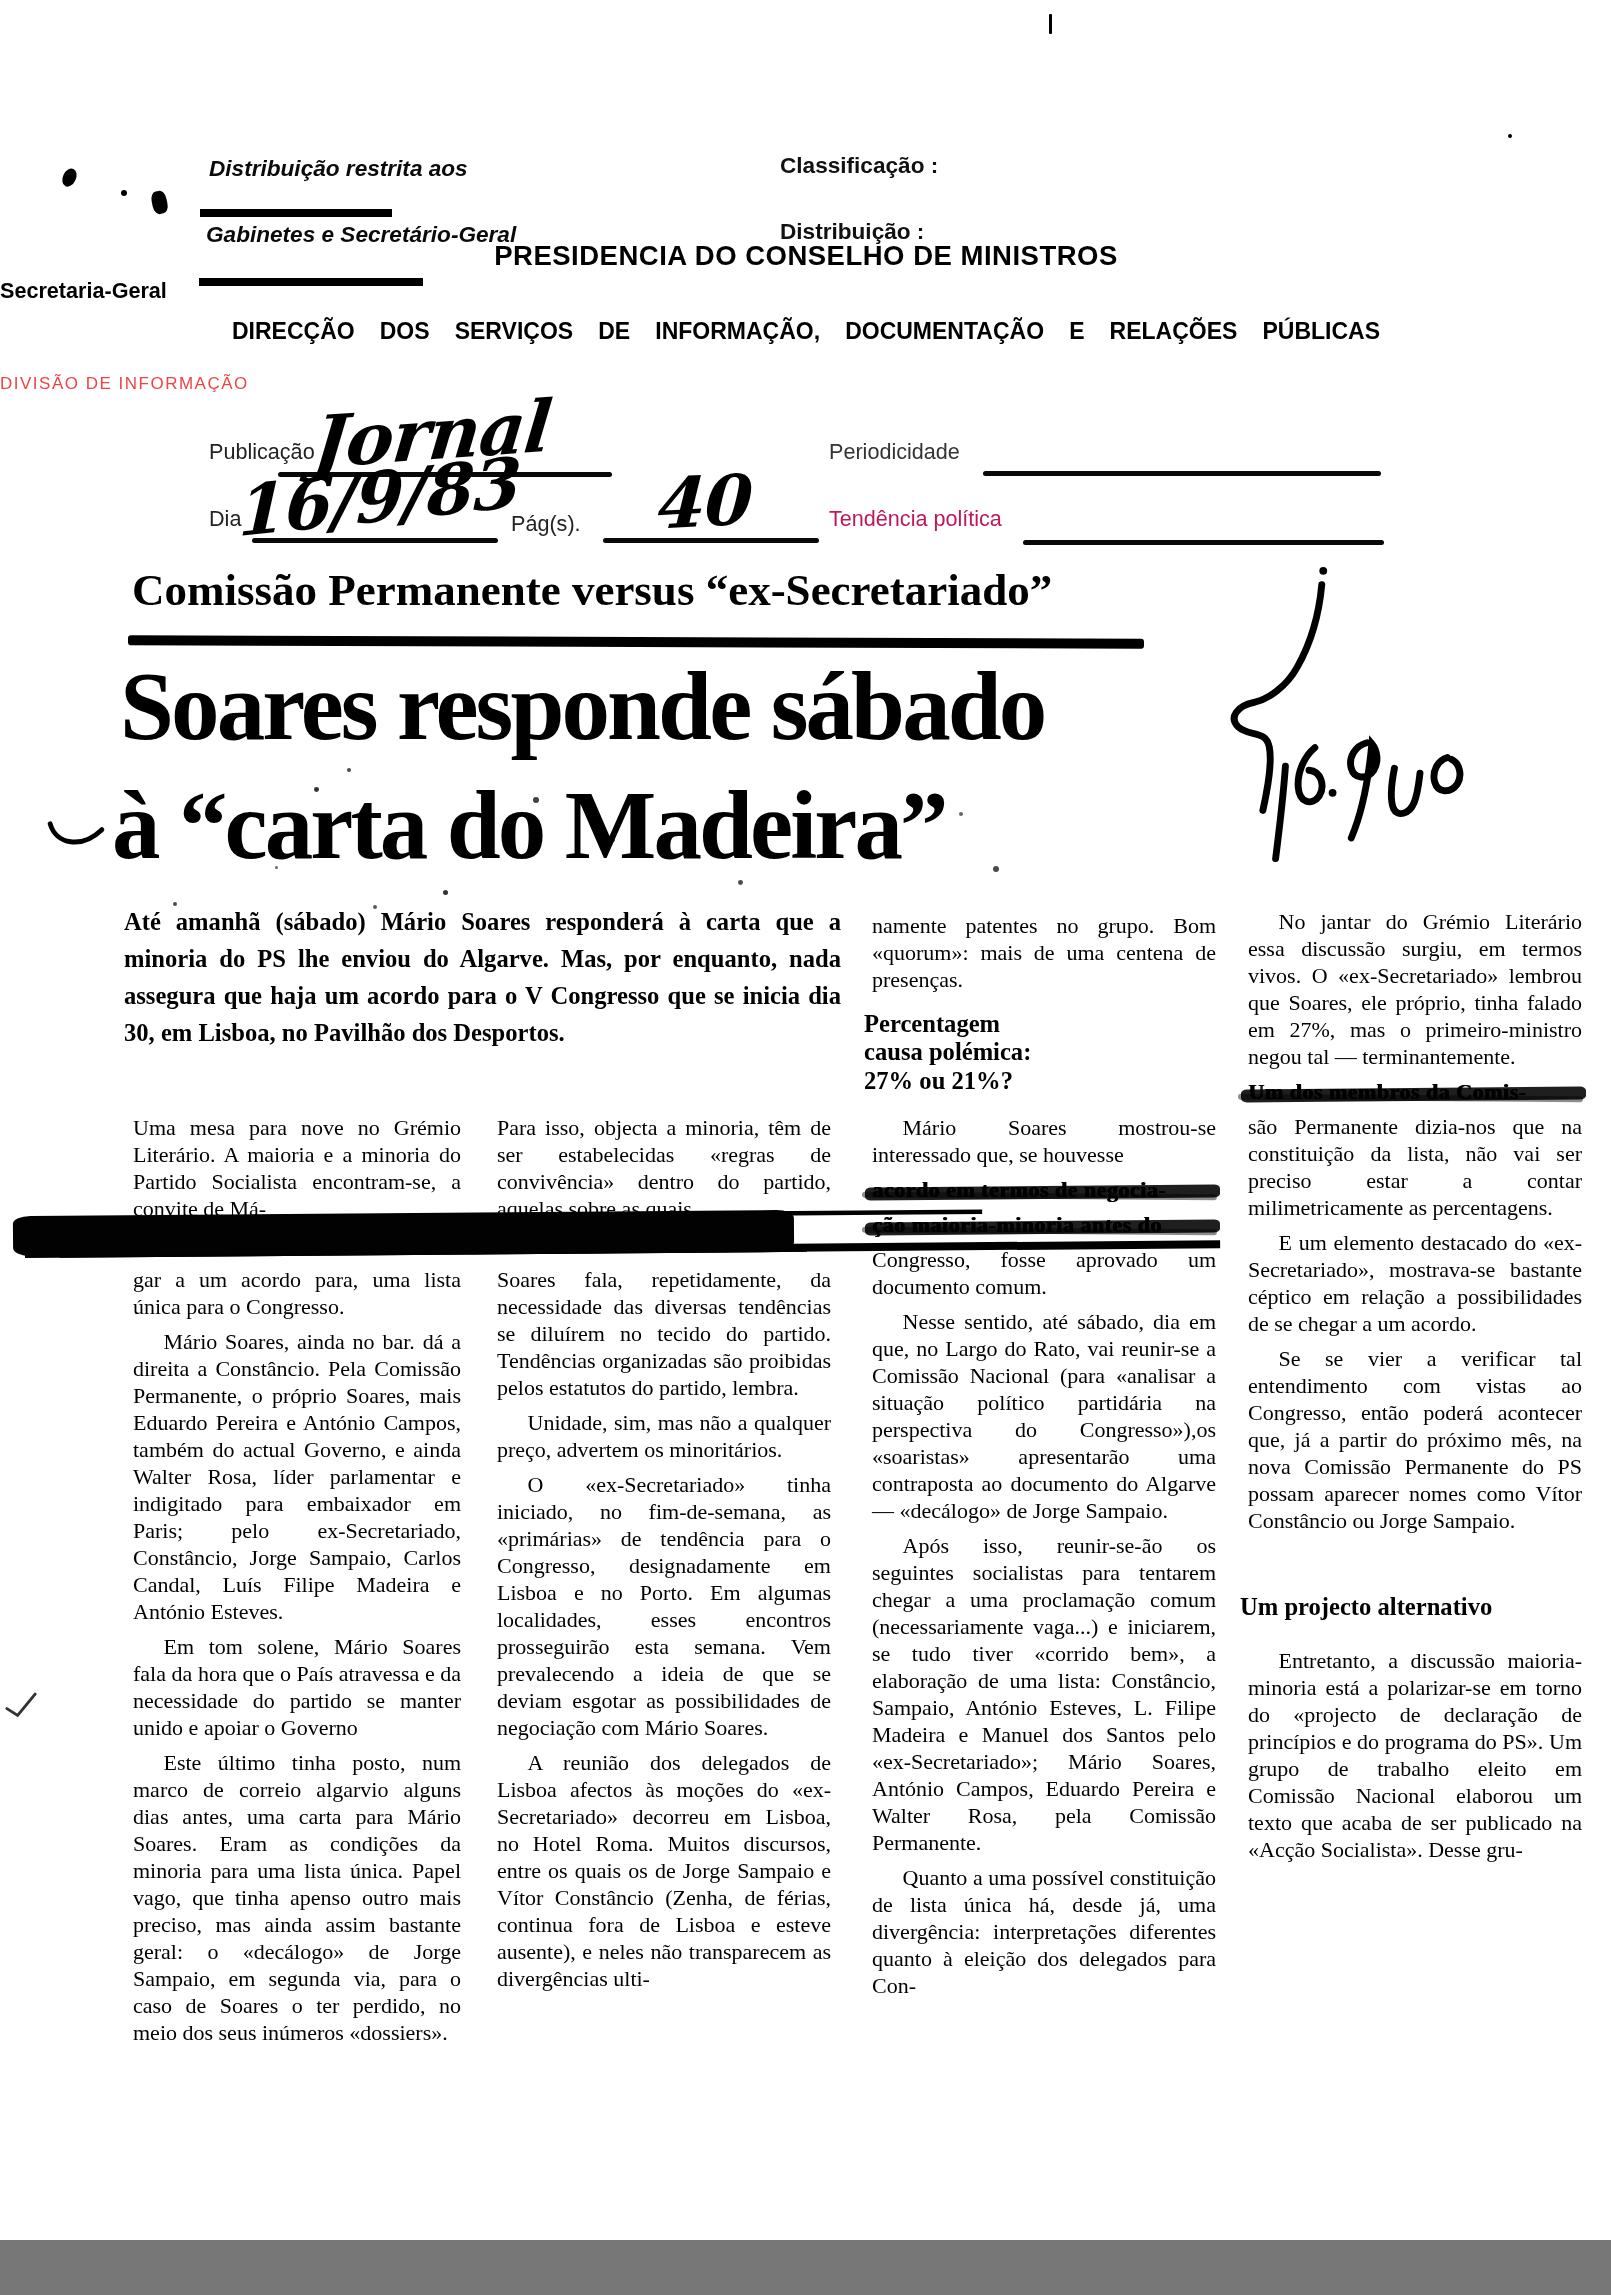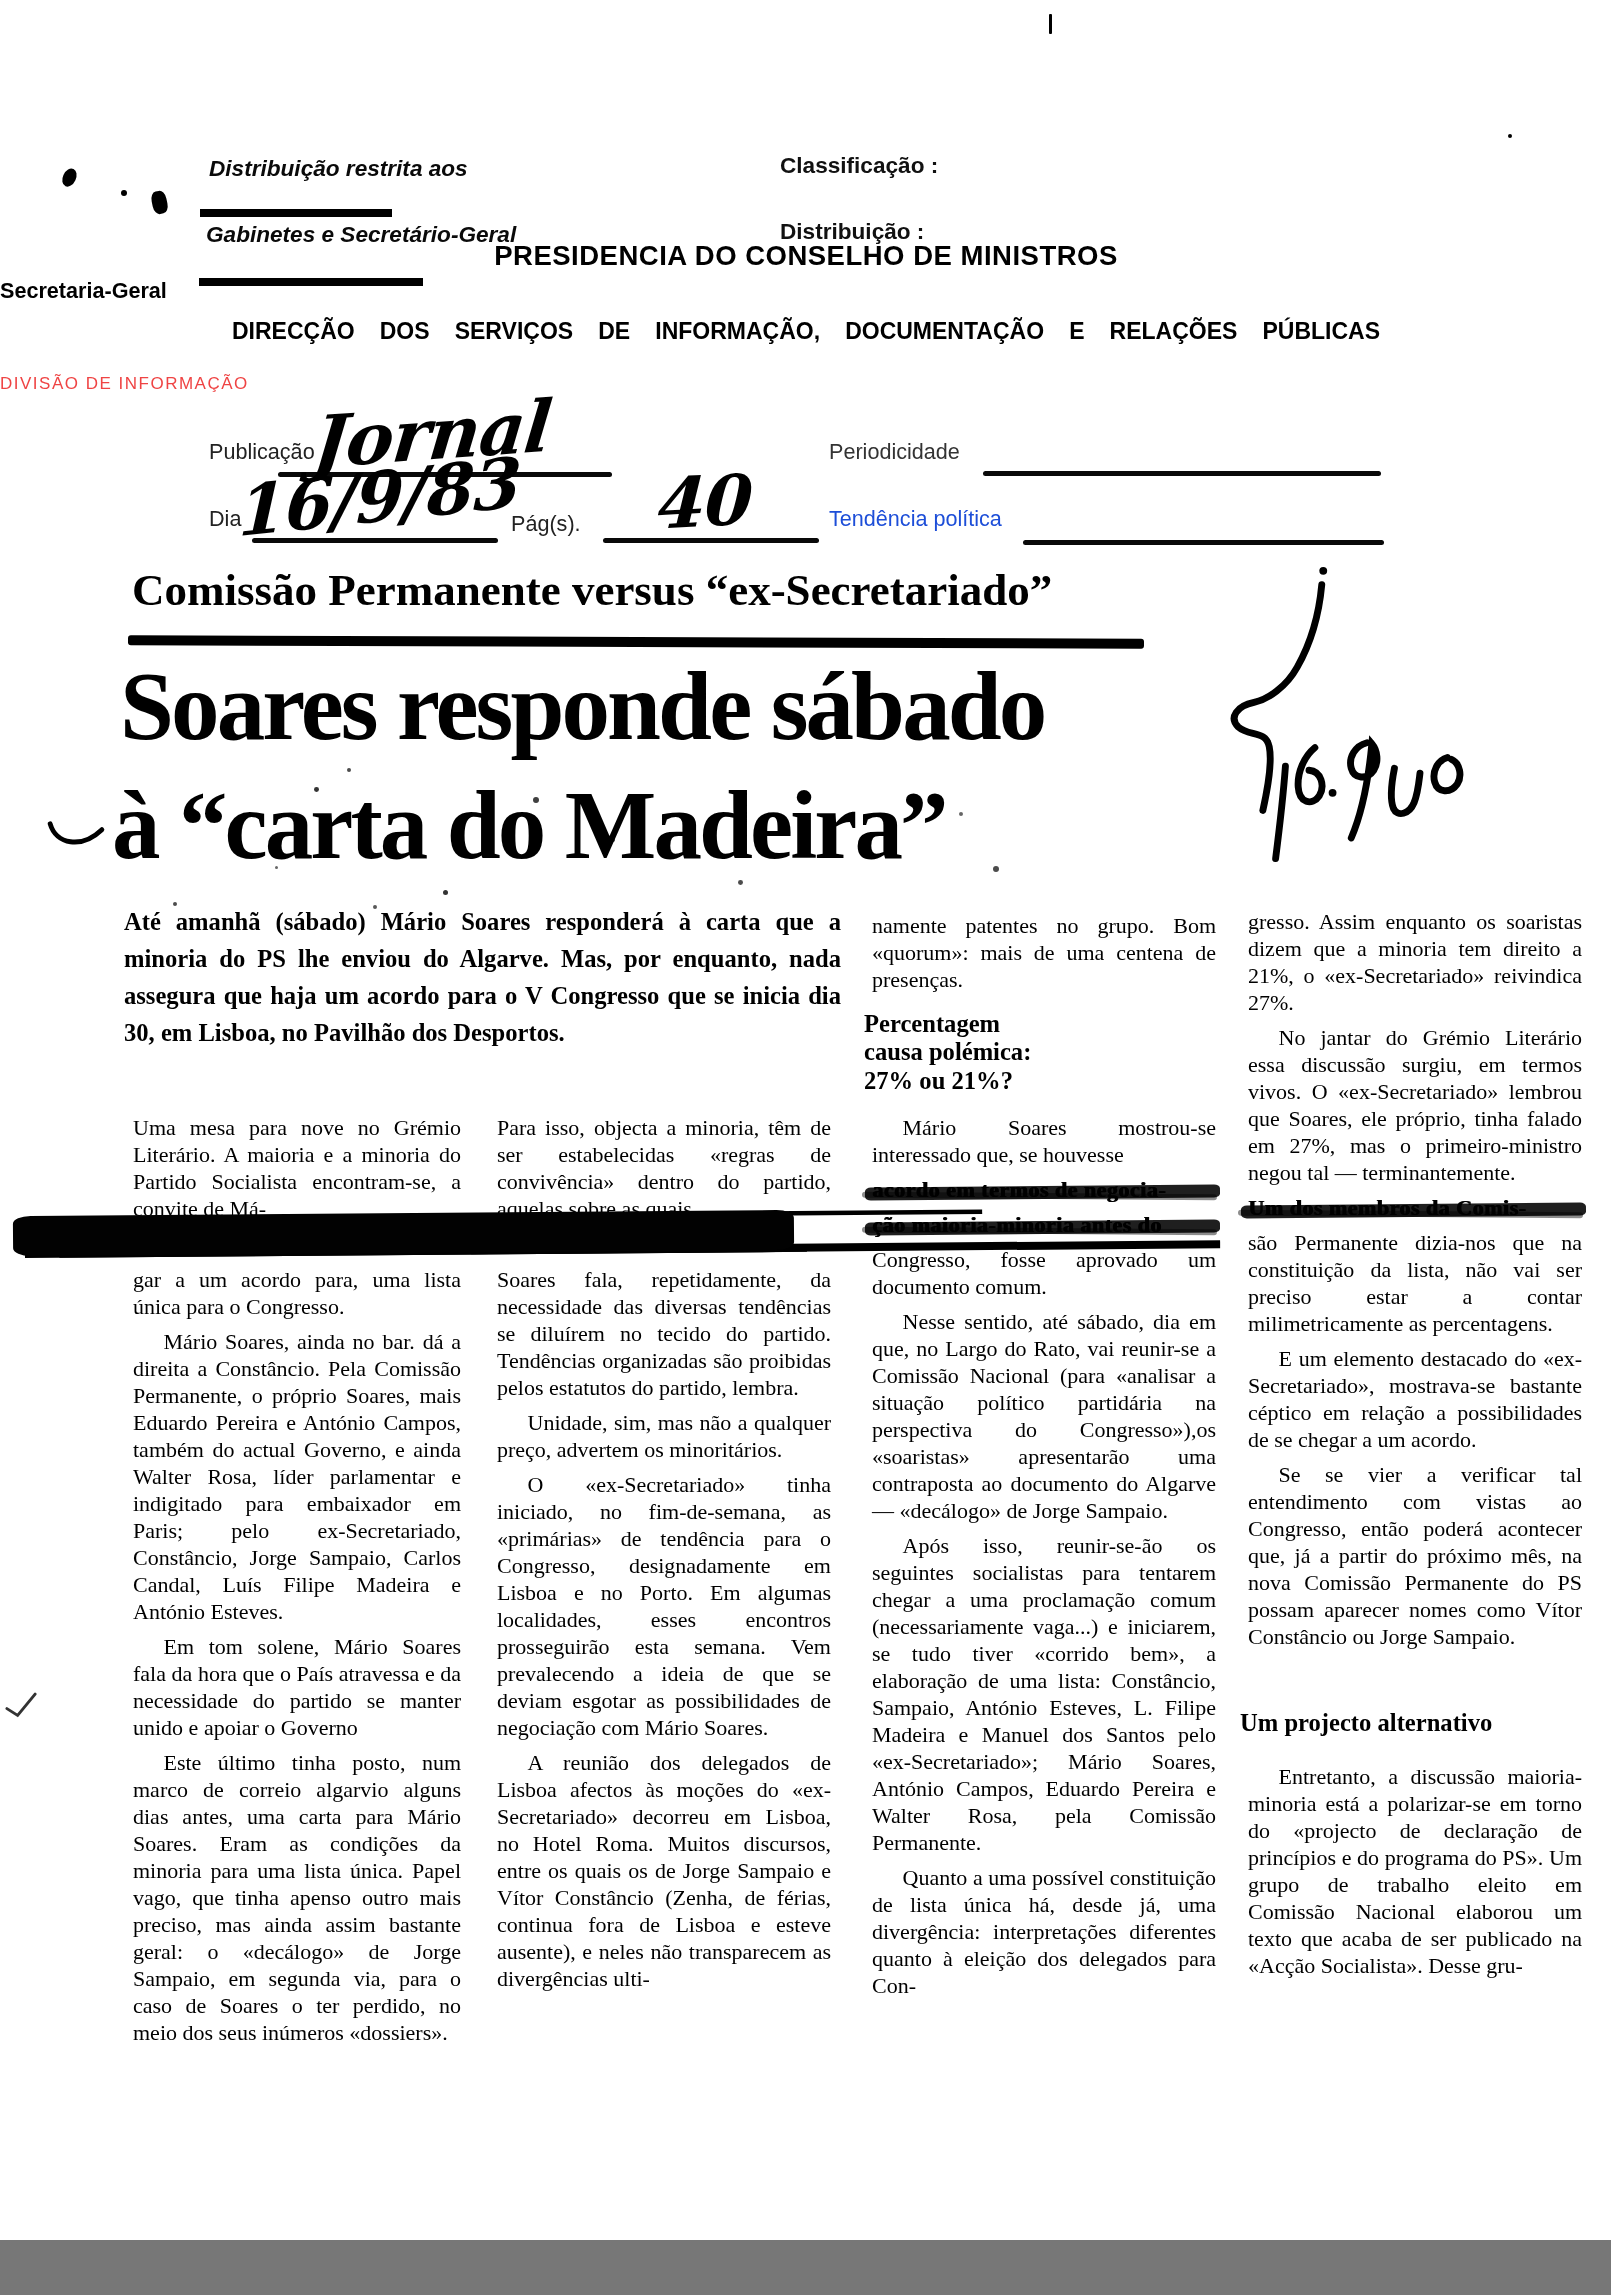--- a/index.html
+++ b/index.html
@@ -98,21 +98,21 @@
   <div class="fline" style="left:983px;top:471px;width:398px;"></div>
 
   <div class="abs sans flabel" style="left:209px;top:506px;">Dia</div>
   <div class="fline" style="left:252px;top:538px;width:246px;"></div>
   <div class="hand" style="left:238px;top:456px;font-size:69px;transform:rotate(-6deg) skewX(-8deg);">16/9/83</div>
 
   <div class="abs sans flabel" style="left:511px;top:511px;">Pág(s).</div>
   <div class="fline" style="left:603px;top:538px;width:216px;"></div>
   <div class="hand" style="left:658px;top:461px;font-size:69px;transform:rotate(-3deg) skewX(-6deg);">40</div>
 
-  <div class="abs sans flabel" style="left:829px;top:506px;color:#1d4ed8;">Tendência política</div>
+  <div class="abs sans flabel" style="left:829px;top:506px;color:#be185d;">Tendência política</div>
   <div class="fline" style="left:1023px;top:540px;width:361px;"></div>
 
   <div class="abs kicker">Comissão Permanente versus “ex-Secretariado”</div>
   <div class="abs kicker-rule"></div>
 
   <svg class="mark" style="left:1199px;top:560px;" width="275" height="334" viewBox="0 0 560 680">
     <g fill="none" stroke="#000" stroke-width="14" stroke-linecap="round">
       <circle cx="253" cy="22" r="8" fill="#000" stroke="none"></circle>
       <path d="M250,50 C245,105 230,165 200,218 C178,258 140,284 112,290 C78,297 60,320 80,340 C102,360 136,346 143,380 C150,414 140,465 130,510"></path>
       <path d="M176,420 C172,475 164,545 156,608"></path>
@@ -172,21 +172,20 @@
 27% ou 21%?</div>
       <div class="blk p">Mário Soares mostrou-se interessado que, se houvesse</div>
       <div class="blk strike">acordo em termos de negocia-</div>
       <div class="blk strike">ção maioria-minoria antes do</div>
       <div class="blk pc">Congresso, fosse aprovado um documento comum.</div>
       <div class="blk p">Nesse sentido, até sábado, dia em que, no Largo do Rato, vai reunir-se a Comissão Nacional (para «analisar a situação político partidária na perspectiva do Congresso»),os «soaristas» apresentarão uma contraposta ao documento do Algarve — «decálogo» de Jorge Sampaio.</div>
       <div class="blk p">Após isso, reunir-se-ão os seguintes socialistas para tentarem chegar a uma proclamação comum (necessariamente vaga...) e iniciarem, se tudo tiver «corrido bem», a elaboração de uma lista: Constâncio, Sampaio, António Esteves, L. Filipe Madeira e Manuel dos Santos pelo «ex-Secretariado»; Mário Soares, António Campos, Eduardo Pereira e Walter Rosa, pela Comissão Permanente.</div>
       <div class="blk p">Quanto a uma possível constituição de lista única há, desde já, uma divergência: interpretações diferentes quanto à eleição dos delegados para Con-</div>
     </div>
   <div class="col col4">
-      <div class="blk pc">gresso. Assim enquanto os soaristas dizem que a minoria tem direito a 21%, o «ex-Secretariado» reivindica 27%.</div>
       <div class="blk p">No jantar do Grémio Literário essa discussão surgiu, em termos vivos. O «ex-Secretariado» lembrou que Soares, ele próprio, tinha falado em 27%, mas o primeiro-ministro negou tal — terminantemente.</div>
       <div class="blk strike">Um dos membros da Comis-</div>
       <div class="blk pc">são Permanente dizia-nos que na constituição da lista, não vai ser preciso estar a contar milimetricamente as percentagens.</div>
       <div class="blk p">E um elemento destacado do «ex-Secretariado», mostrava-se bastante céptico em relação a possibilidades de se chegar a um acordo.</div>
       <div class="blk p">Se se vier a verificar tal entendimento com vistas ao Congresso, então poderá acontecer que, já a partir do próximo mês, na nova Comissão Permanente do PS possam aparecer nomes como Vítor Constâncio ou Jorge Sampaio.</div>
       <div class="blk subhead2">Um projecto alternativo</div>
       <div class="blk p">Entretanto, a discussão maioria-minoria está a polarizar-se em torno do «projecto de declaração de princípios e do programa do PS». Um grupo de trabalho eleito em Comissão Nacional elaborou um texto que acaba de ser publicado na «Acção Socialista». Desse gru-</div>
     </div>
 
   <div class="abs ink-band"></div>

